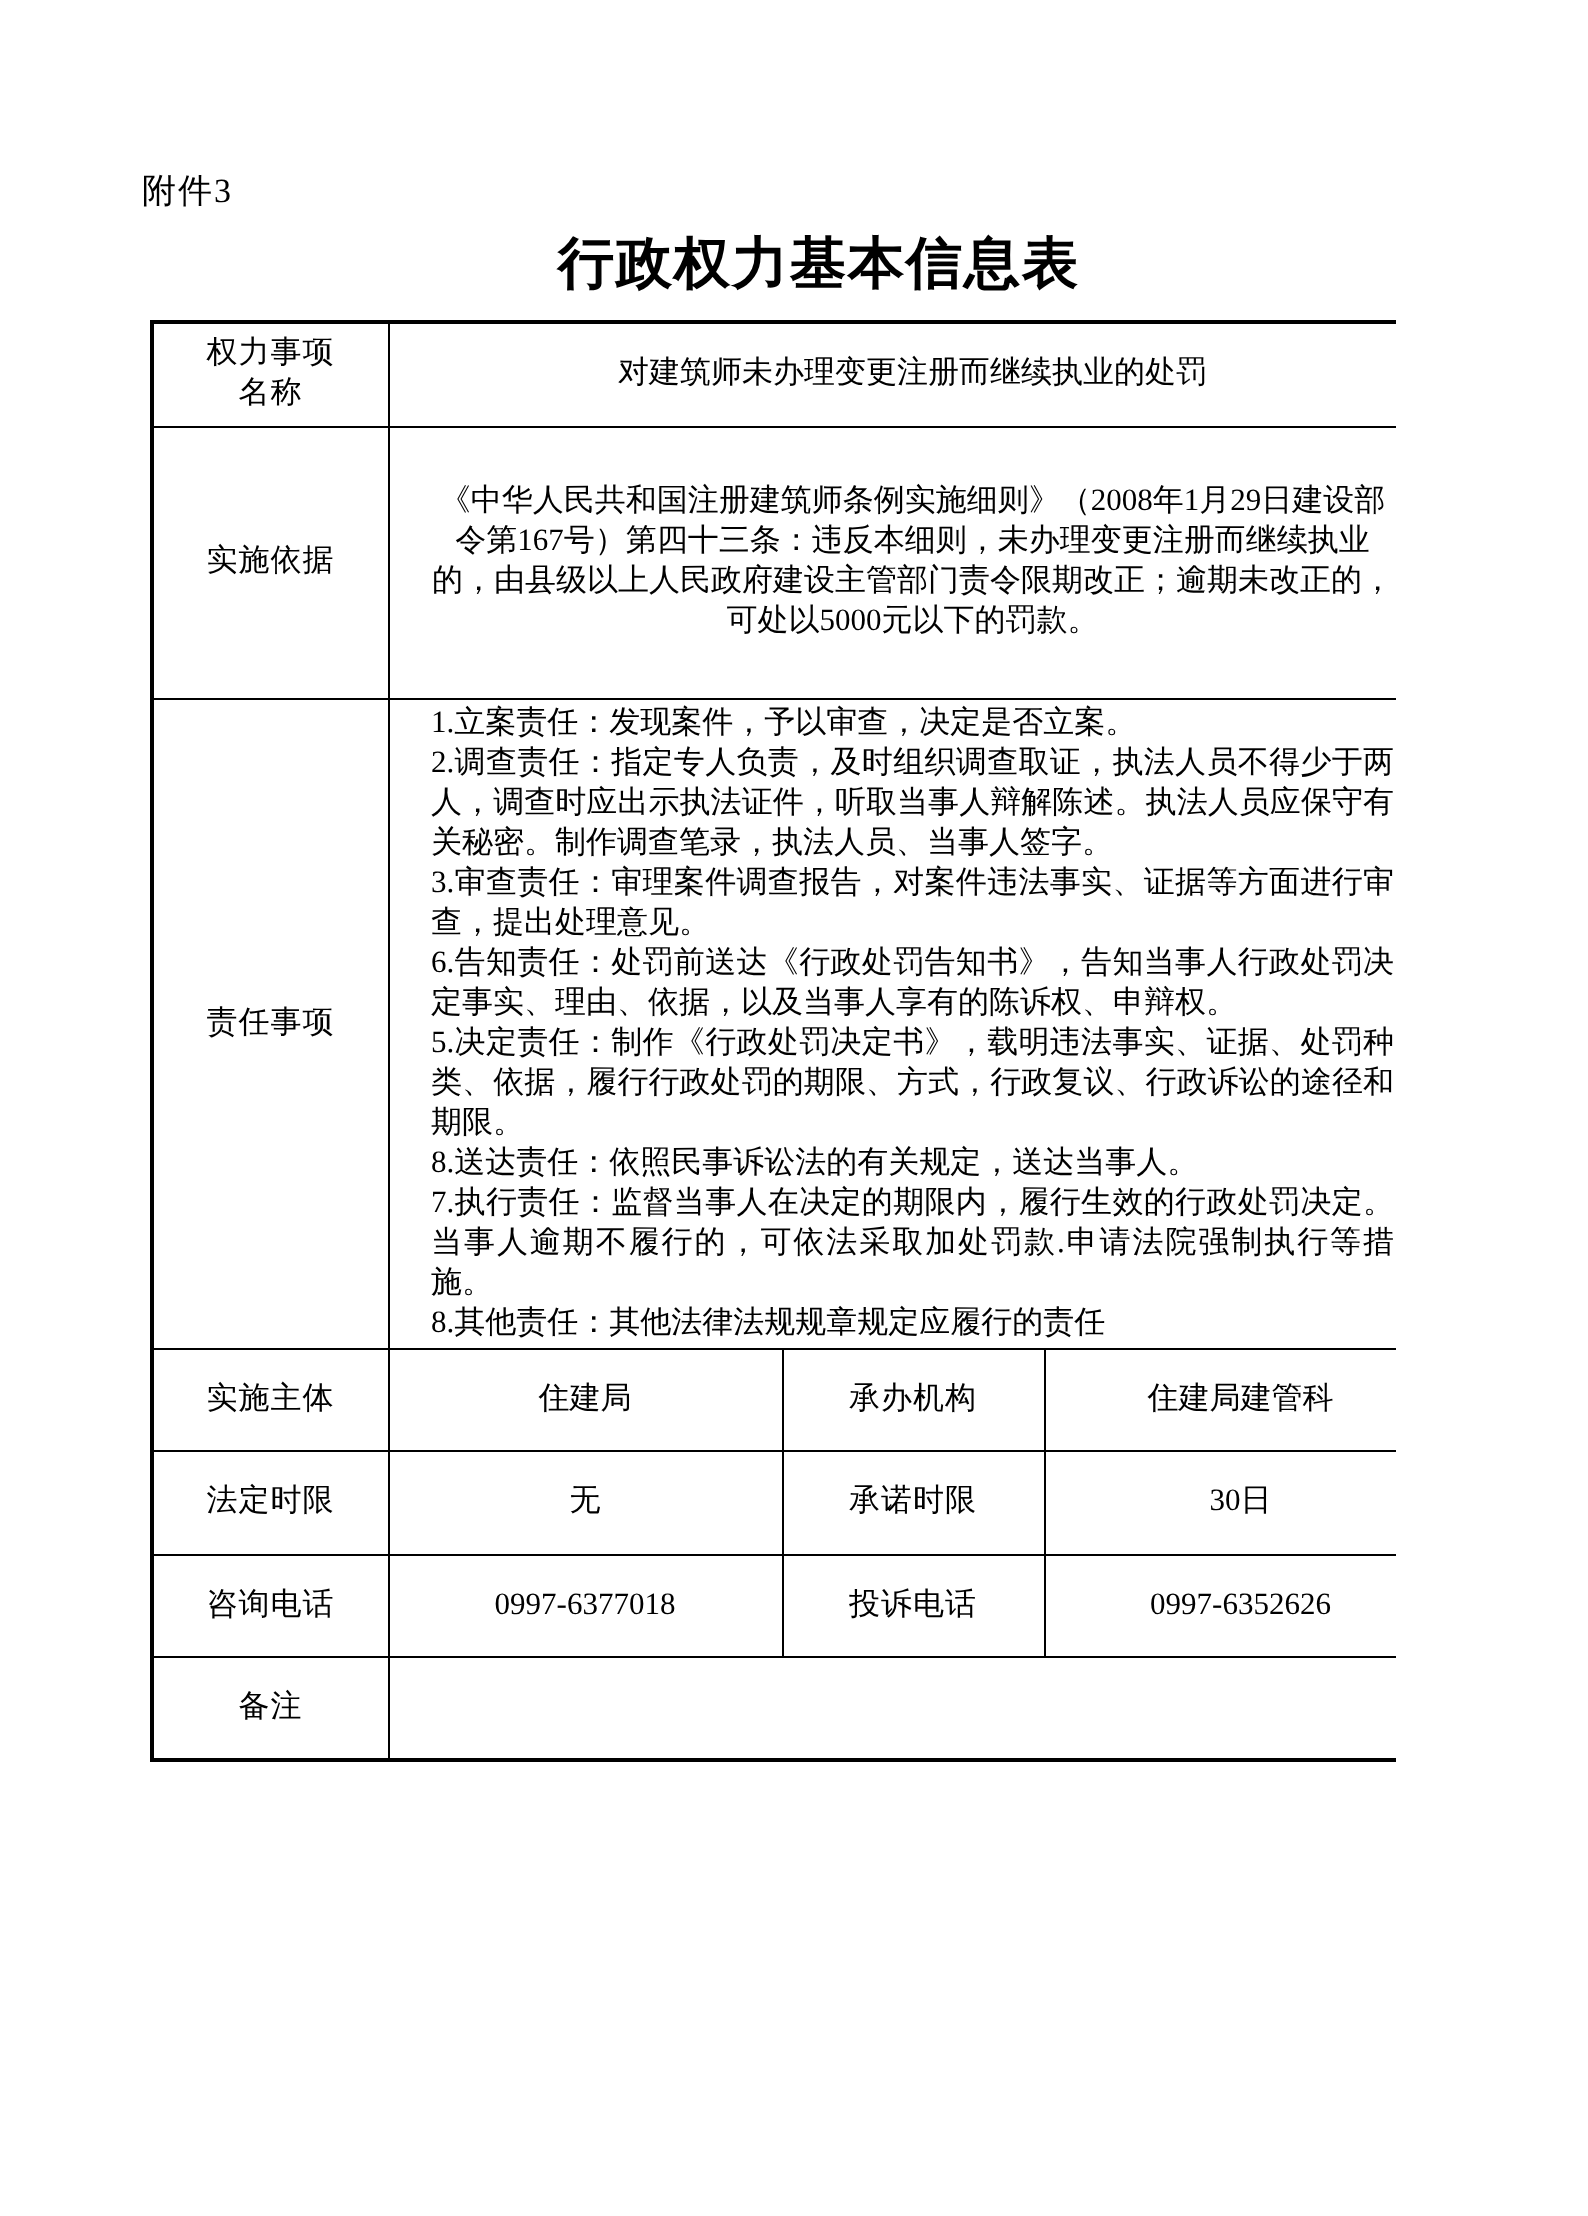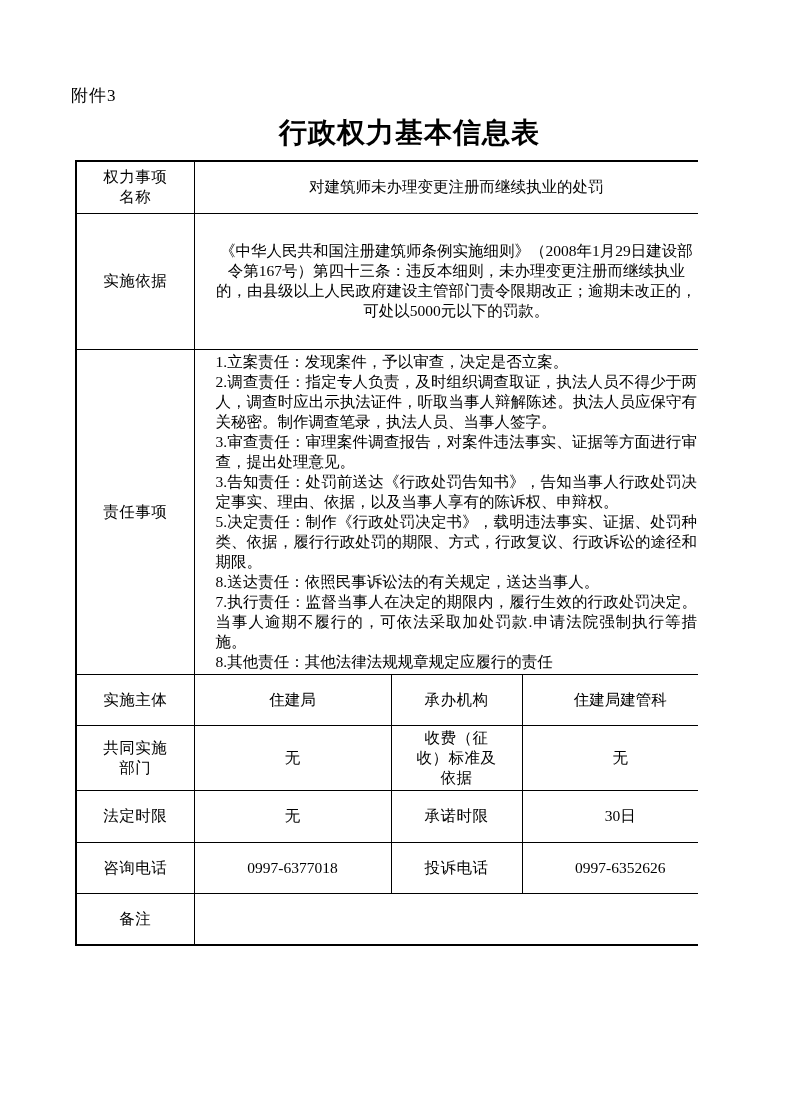--- a/index.html
+++ b/index.html
@@ -106,42 +106,36 @@
       <td class="lbl">实施依据</td>
       <td colspan="3" class="paragraph">《中华人民共和国注册建筑师条例实施细则》（2008年1月29日建设部令第167号）第四十三条：违反本细则，未办理变更注册而继续执业的，由县级以上人民政府建设主管部门责令限期改正；逾期未改正的，可处以5000元以下的罚款。</td>
     </tr>
 
     <tr style="height:277px">
       <td class="lbl">责任事项</td>
       <td colspan="3" class="resp">
         <div>1.立案责任：发现案件，予以审查，决定是否立案。</div>
         <div>2.调查责任：指定专人负责，及时组织调查取证，执法人员不得少于两人，调查时应出示执法证件，听取当事人辩解陈述。执法人员应保守有关秘密。制作调查笔录，执法人员、当事人签字。</div>
         <div>3.审查责任：审理案件调查报告，对案件违法事实、证据等方面进行审查，提出处理意见。</div>
-        <div>3.告知责任：处罚前送达《行政处罚告知书》，告知当事人行政处罚决定事实、理由、依据，以及当事人享有的陈诉权、申辩权。</div>
+        <div>6.告知责任：处罚前送达《行政处罚告知书》，告知当事人行政处罚决定事实、理由、依据，以及当事人享有的陈诉权、申辩权。</div>
         <div>5.决定责任：制作《行政处罚决定书》，载明违法事实、证据、处罚种类、依据，履行行政处罚的期限、方式，行政复议、行政诉讼的途径和期限。</div>
         <div>8.送达责任：依照民事诉讼法的有关规定，送达当事人。</div>
         <div>7.执行责任：监督当事人在决定的期限内，履行生效的行政处罚决定。当事人逾期不履行的，可依法采取加处罚款.申请法院强制执行等措施。</div>
         <div>8.其他责任：其他法律法规规章规定应履行的责任</div>
       </td>
     </tr>
 
     <tr style="height:51px">
       <td class="lbl">实施主体</td>
       <td>住建局</td>
       <td class="lbl tight">承办机构</td>
       <td>住建局建管科</td>
     </tr>
 
 
-    <tr style="height:54px">
-      <td class="lbl">共同实施部门</td>
-      <td>无</td>
-      <td class="lbl tight">收费（征收）标准及依据</td>
-      <td>无</td>
-    </tr>
 
     <tr style="height:52px">
       <td class="lbl">法定时限</td>
       <td>无</td>
       <td class="lbl tight">承诺时限</td>
       <td>30日</td>
     </tr>
 
     <tr style="height:51px">
       <td class="lbl">咨询电话</td>

